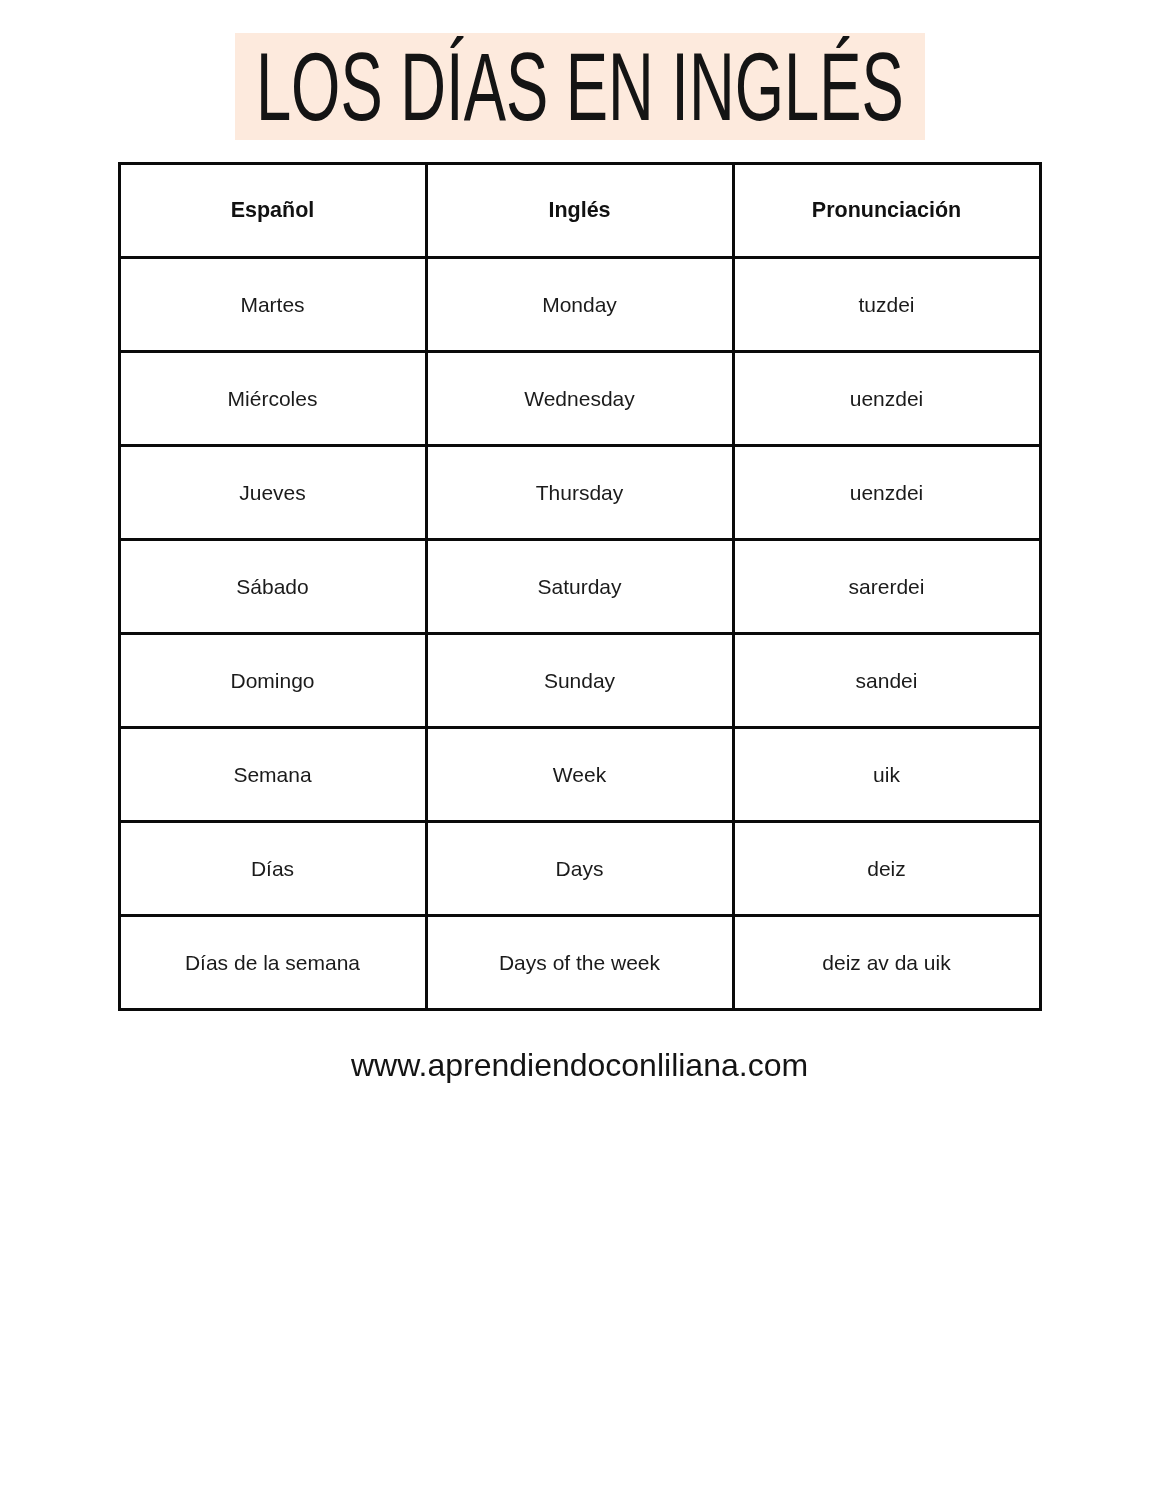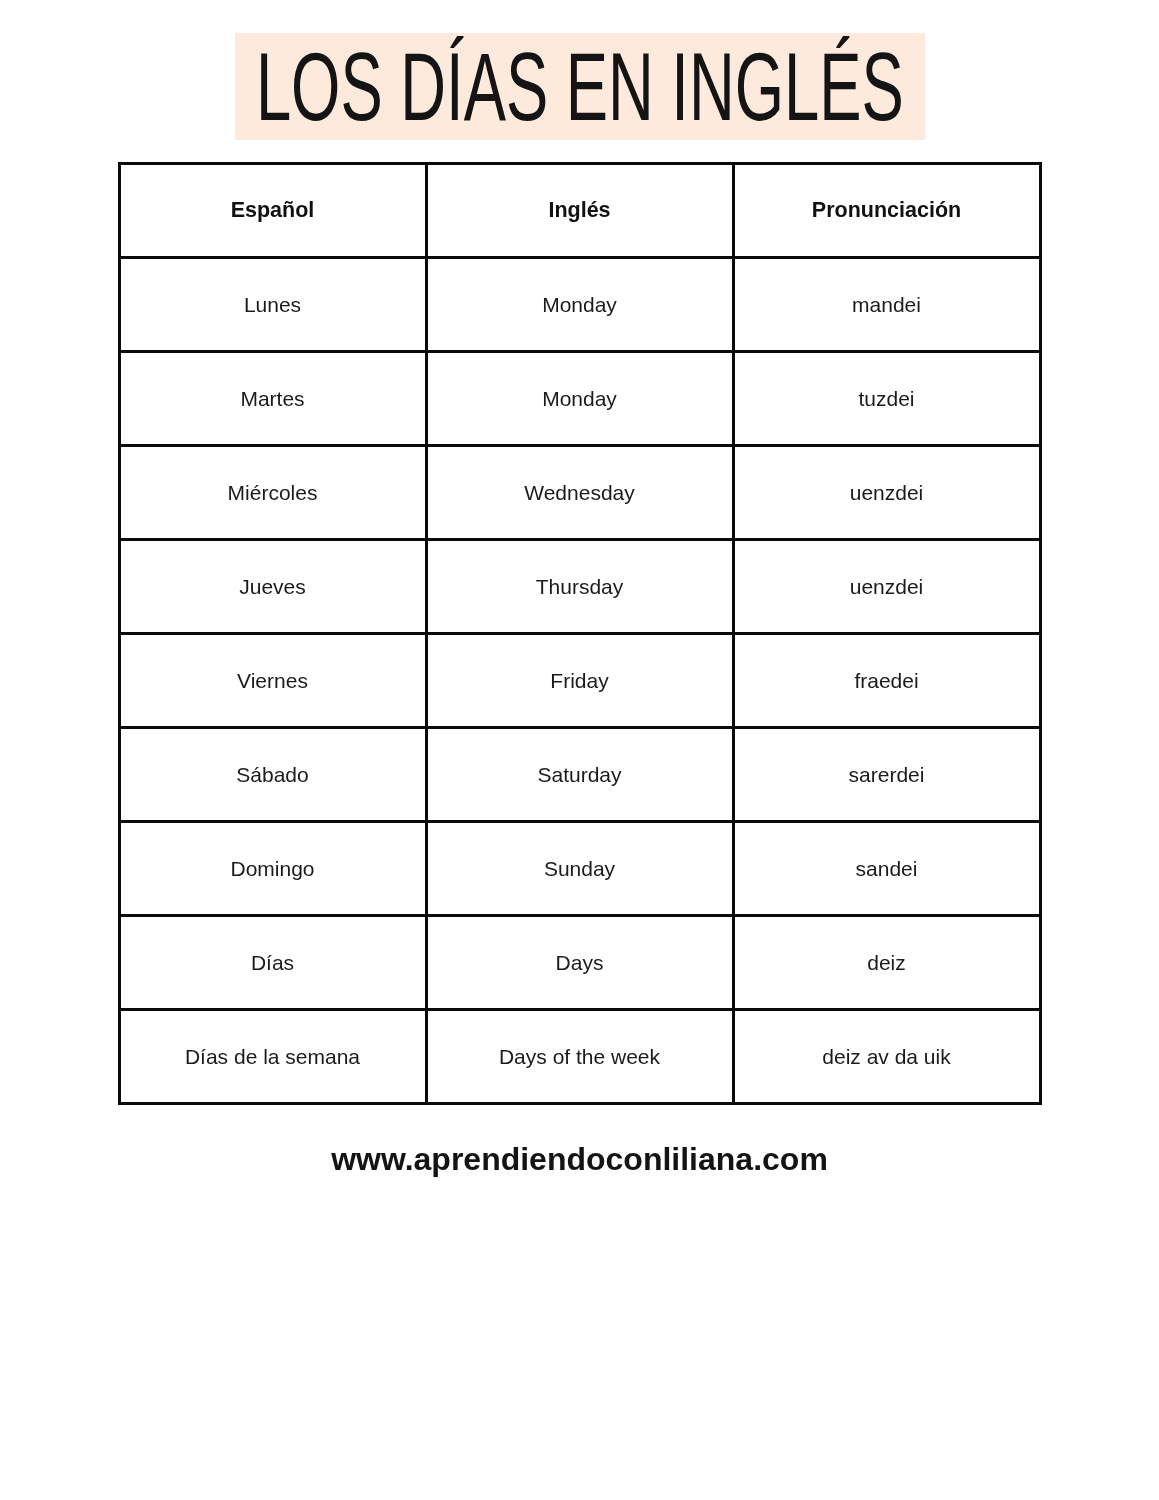--- a/index.html
+++ b/index.html
@@ -62,21 +62,21 @@
   }
   table.vocab-table th {
     font-weight: 700;
     font-size: 21.5px;
     color: #111111;
   }
   .footer {
     margin-top: 36px;
     text-align: center;
     font-size: 32px;
-    font-weight: 700;
+    font-weight: 400;
     color: #141414;
   }
 </style>
 </head>
 <body>
 
 <div class="page">
 
   <div class="title-band">
     <span class="title-text">LOS DÍAS EN INGLÉS</span>
@@ -85,53 +85,48 @@
   <table class="vocab-table">
     <thead>
       <tr id="head-row">
           <th>Español</th>
           <th>Inglés</th>
           <th>Pronunciación</th>
         </tr>
     </thead>
     <tbody id="table-body">
         <tr>
-          <td>Lunes</td>
-          <td>Monday</td>
-          <td>mandei</td>
-        </tr>
-        <tr>
           <td>Martes</td>
           <td>Monday</td>
           <td>tuzdei</td>
         </tr>
         <tr>
           <td>Miércoles</td>
           <td>Wednesday</td>
           <td>uenzdei</td>
         </tr>
         <tr>
           <td>Jueves</td>
           <td>Thursday</td>
           <td>uenzdei</td>
         </tr>
         <tr>
-          <td>Viernes</td>
-          <td>Friday</td>
-          <td>fraedei</td>
-        </tr>
-        <tr>
           <td>Sábado</td>
           <td>Saturday</td>
           <td>sarerdei</td>
         </tr>
         <tr>
           <td>Domingo</td>
           <td>Sunday</td>
           <td>sandei</td>
+        </tr>
+        <tr>
+          <td>Semana</td>
+          <td>Week</td>
+          <td>uik</td>
         </tr>
         <tr>
           <td>Días</td>
           <td>Days</td>
           <td>deiz</td>
         </tr>
         <tr>
           <td>Días de la semana</td>
           <td>Days of the week</td>
           <td>deiz av da uik</td>

